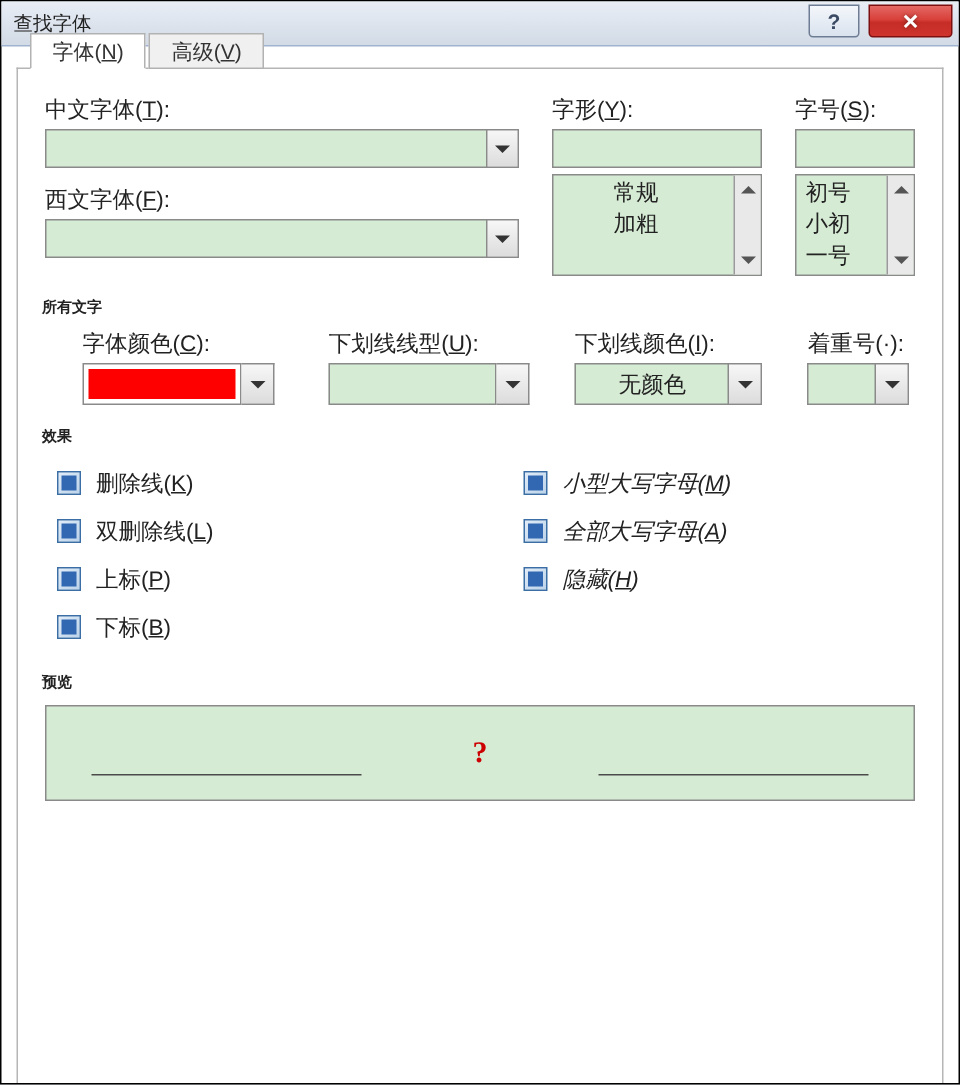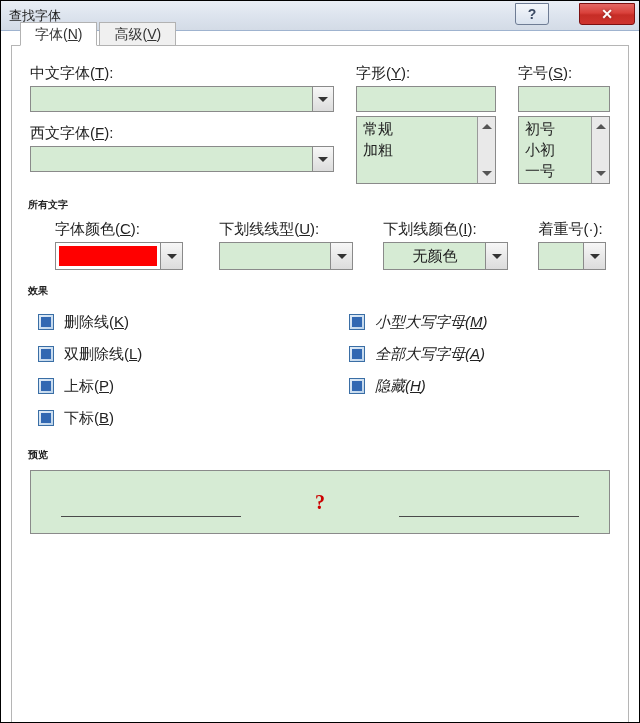--- a/index.html
+++ b/index.html
@@ -22,21 +22,20 @@
     box-shadow: inset 0 0 0 1px #fff;
     position: relative;
   }
   .titlebar {
     height: 30px;
     background: linear-gradient(to bottom, #e9eef5 0%, #dde4ee 50%, #d3dbe6 100%);
     border-bottom: 1px solid #9fb3cf;
     display: flex;
     align-items: center;
     user-select: none;
-    gap: 24px;
   }
   .titlebar .title {
     flex: 1;
     padding: 0 8px;
     font-size: 13px;
     color: #222;
   }
   .titlebar .btn {
     height: 22px;
     border: 1px solid #6e7c94;
@@ -311,33 +310,33 @@
             <div class="field"></div>
               <div class="arrow"></div>
           </div>
         </div>
 
         <div class="col" style="width:140px;">
           <div class="label">
             <span>字形(</span><span class="ul">Y</span><span>):</span>
           </div>
           <div class="ctl-text"></div>
-          <div class="listbox" style="margin-top:4px;">
+          <div class="listbox" style="margin-top:4px;padding-left:34px;">
             <div class="items">
               <div>常规</div>
               <div>加粗</div>
             </div>
             <div class="scroll">
               <div class="sarrow up"></div>
               <div class="sarrow dn"></div>
             </div>
           </div>
         </div>
 
-        <div class="col" style="width:92px;">
+        <div class="col" style="width:80px;">
           <div class="label">
             <span>字号(</span><span class="ul">S</span><span>):</span>
           </div>
           <div class="ctl-text"></div>
           <div class="listbox" style="margin-top:4px;">
             <div class="items">
               <div>初号</div>
               <div>小初</div>
               <div>一号</div>
             </div>

